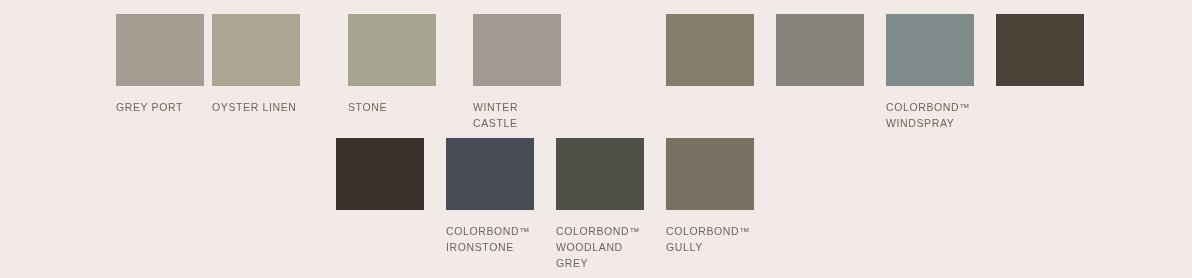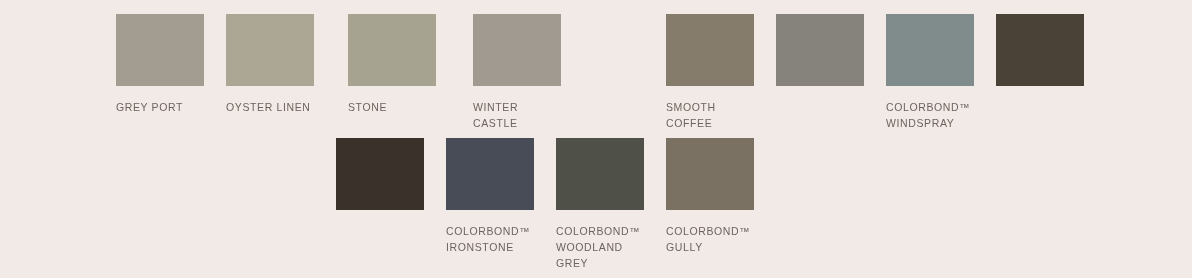--- a/index.html
+++ b/index.html
@@ -50,37 +50,35 @@
 </style>
 </head>
 <body>
 
 <div id="palette-board">
   <div class="swatch-row" id="row-1">
       <div class="swatch-cell" style="left: 116px;">
         <div class="swatch-chip" title="#A39C91" style="width: 88px; height: 72px; background: rgb(163, 156, 145);"></div>
         <div class="swatch-label">GREY PORT</div>
       </div>
-      <div class="swatch-cell" style="left: 226px;">
+      <div class="swatch-cell" style="left: 212px;">
         <div class="swatch-chip" title="#ACA795" style="width: 88px; height: 72px; background: rgb(172, 167, 149);"></div>
         <div class="swatch-label">OYSTER LINEN</div>
       </div>
       <div class="swatch-cell" style="left: 348px;">
         <div class="swatch-chip" title="#A6A491" style="width: 88px; height: 72px; background: rgb(166, 164, 145);"></div>
         <div class="swatch-label">STONE</div>
       </div>
       <div class="swatch-cell" style="left: 473px;">
         <div class="swatch-chip" title="#A09A90" style="width: 88px; height: 72px; background: rgb(160, 154, 144);"></div>
         <div class="swatch-label">WINTER
 CASTLE</div>
       </div>
       <div class="swatch-cell" style="left: 666px;">
         <div class="swatch-chip" title="#857C6C" style="width: 88px; height: 72px; background: rgb(133, 124, 108);"></div>
-        <div class="swatch-label">SMOOTH
-COFFEE</div>
       </div>
       <div class="swatch-cell" style="left: 776px;">
         <div class="swatch-chip" title="#86837C" style="width: 88px; height: 72px; background: rgb(134, 131, 124);"></div>
       </div>
       <div class="swatch-cell" style="left: 886px;">
         <div class="swatch-chip" title="#808C8C" style="width: 88px; height: 72px; background: rgb(128, 140, 140);"></div>
         <div class="swatch-label">COLORBOND™
 WINDSPRAY</div>
       </div>
       <div class="swatch-cell" style="left: 996px;">

